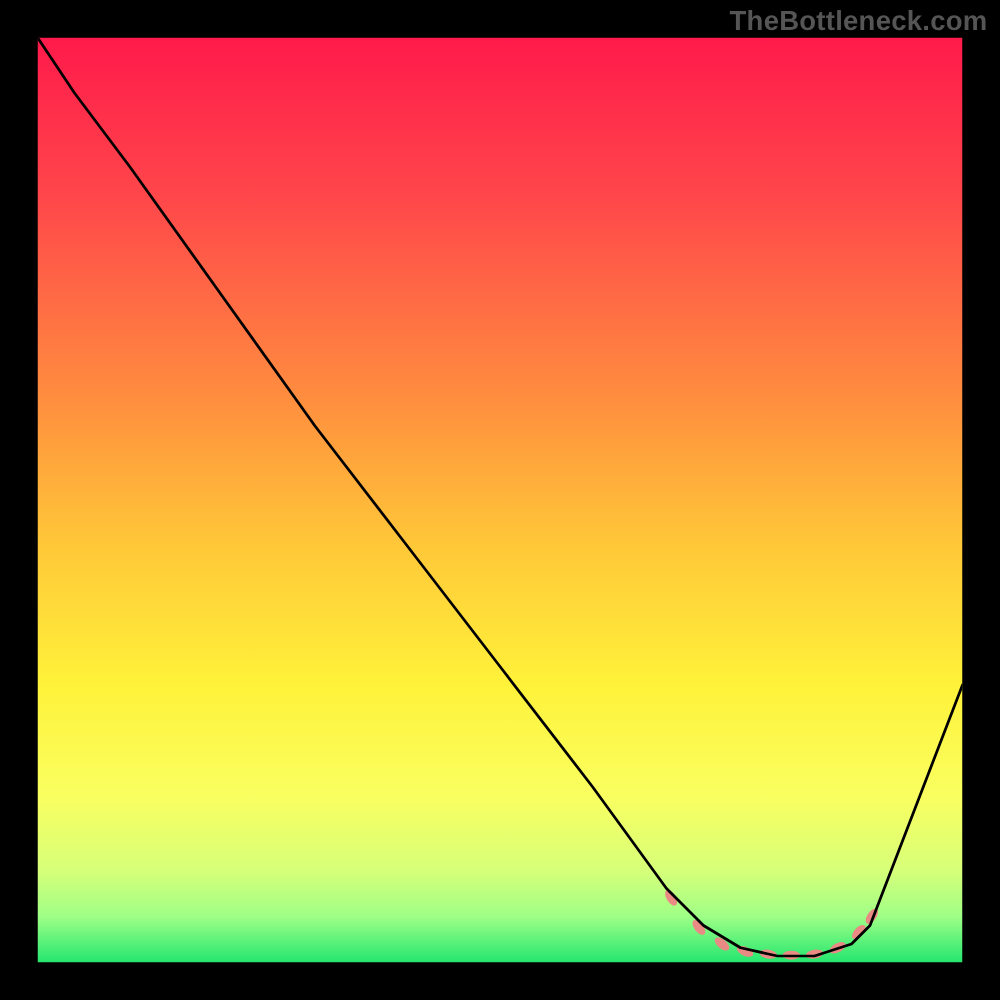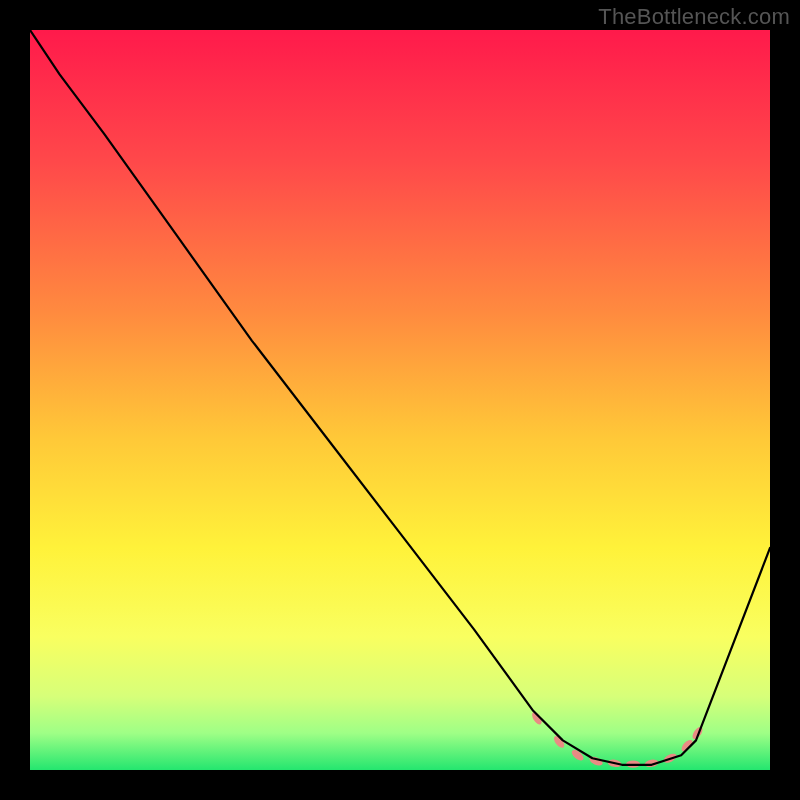--- a/index.html
+++ b/index.html
@@ -16,21 +16,21 @@
     width: 800px;
     height: 800px;
     background: #000;
   }
   .attribution {
     position: absolute;
     top: 4px;
     right: 10px;
     color: #555;
     font-size: 22px;
-    font-weight: 400;
+    font-weight: 700;
     letter-spacing: 0.2px;
     z-index: 10;
     user-select: none;
   }
   .plot-area {
     position: absolute;
     left: 30px;
     top: 30px;
     width: 740px;
     height: 740px;

